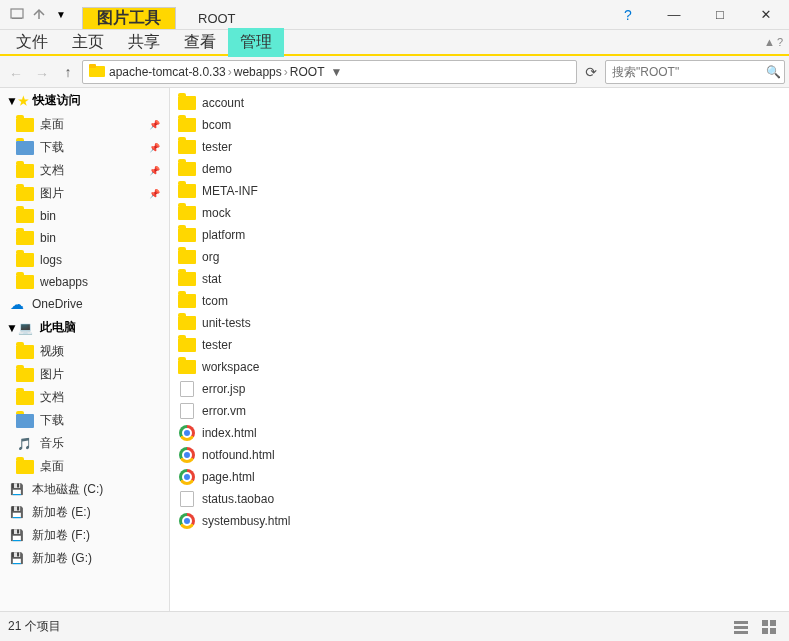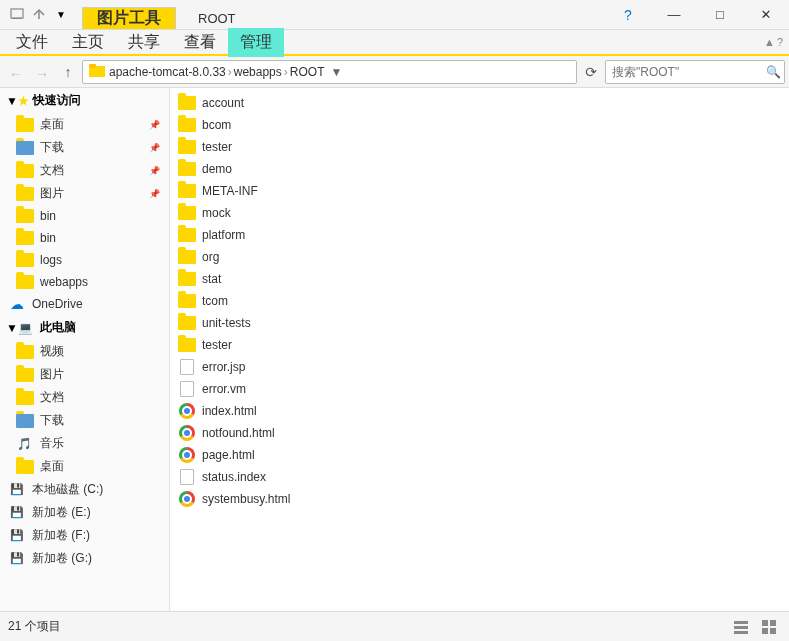--- a/index.html
+++ b/index.html
@@ -335,20 +335,26 @@
           <div class="folder-icon-sm"></div>
         </div>
       <span>unit-tests</span>
     </div>
     <div class="file-item">
       <div class="file-icon">
           <div class="folder-icon-sm"></div>
         </div>
       <span>tester</span>
     </div>
+    <div class="file-item">
+      <div class="file-icon">
+          <div class="folder-icon-sm"></div>
+        </div>
+      <span>workspace</span>
+    </div>
 
     <div class="file-item">
       <div class="file-icon">
           <div class="file-icon-white"></div>
         </div>
       <span>error.jsp</span>
     </div>
     <div class="file-item">
       <div class="file-icon">
           <div class="file-icon-white"></div>
@@ -370,21 +376,21 @@
     <div class="file-item">
       <div class="file-icon">
         <div class="chrome-icon"></div>
       </div>
       <span>page.html</span>
     </div>
     <div class="file-item">
       <div class="file-icon">
           <div class="file-icon-white"></div>
         </div>
-      <span>status.index</span>
+      <span>status.taobao</span>
     </div>
     <div class="file-item">
       <div class="file-icon">
         <div class="chrome-icon"></div>
       </div>
       <span>systembusy.html</span>
     </div>
   </div>
 </div>
 

